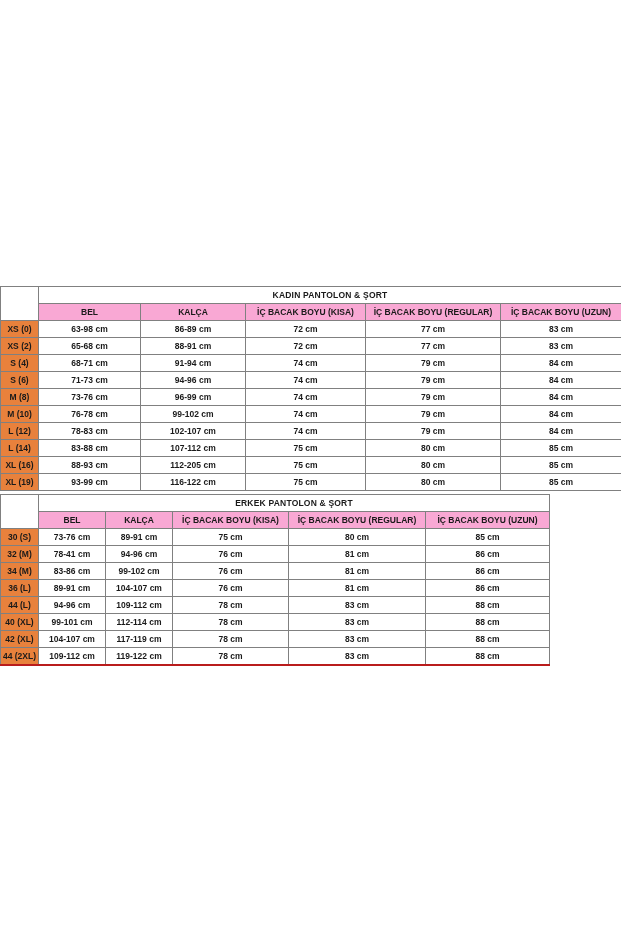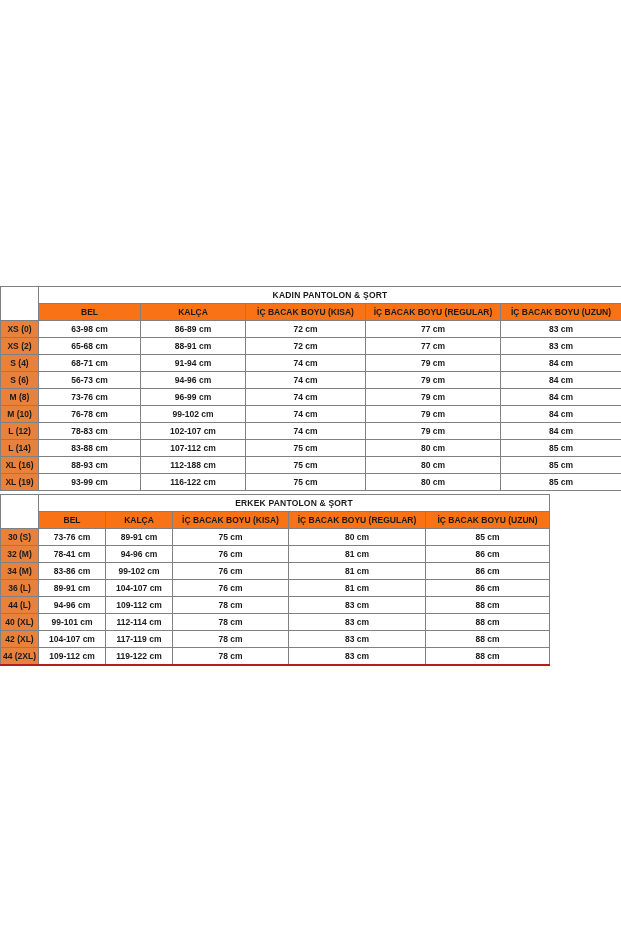--- a/index.html
+++ b/index.html
@@ -65,21 +65,21 @@
     border-top: 2px solid #1a1a1a;
     border-left: 1px solid #1a1a1a;
     border-right: 1px solid #1a1a1a;
     border-bottom: 1px solid #808080;
     font-size: 9px;
     letter-spacing: 0.2px;
   }
 
   
   .col-head {
-    background: #f97316;
+    background: #f9a8d4;
     color: #1a1a1a;
     font-size: 8.5px;
     border: 1px solid #808080;
   }
 
   
   .size-cell {
     background: #E8813C;
     color: #1a1a1a;
     font-size: 8.5px;
@@ -152,21 +152,21 @@
       <tr>
         <td class="size-cell">S (4)</td>
         <td class="value-cell">68-71 cm</td>
         <td class="value-cell">91-94 cm</td>
         <td class="value-cell">74 cm</td>
         <td class="value-cell">79 cm</td>
         <td class="value-cell">84 cm</td>
       </tr>
       <tr>
         <td class="size-cell">S (6)</td>
-        <td class="value-cell">56-73 cm</td>
+        <td class="value-cell">71-73 cm</td>
         <td class="value-cell">94-96 cm</td>
         <td class="value-cell">74 cm</td>
         <td class="value-cell">79 cm</td>
         <td class="value-cell">84 cm</td>
       </tr>
       <tr>
         <td class="size-cell">M (8)</td>
         <td class="value-cell">73-76 cm</td>
         <td class="value-cell">96-99 cm</td>
         <td class="value-cell">74 cm</td>
@@ -193,21 +193,21 @@
         <td class="size-cell">L (14)</td>
         <td class="value-cell">83-88 cm</td>
         <td class="value-cell">107-112 cm</td>
         <td class="value-cell">75 cm</td>
         <td class="value-cell">80 cm</td>
         <td class="value-cell">85 cm</td>
       </tr>
       <tr>
         <td class="size-cell">XL (16)</td>
         <td class="value-cell">88-93 cm</td>
-        <td class="value-cell">112-188 cm</td>
+        <td class="value-cell">112-205 cm</td>
         <td class="value-cell">75 cm</td>
         <td class="value-cell">80 cm</td>
         <td class="value-cell">85 cm</td>
       </tr>
       <tr>
         <td class="size-cell">XL (19)</td>
         <td class="value-cell">93-99 cm</td>
         <td class="value-cell">116-122 cm</td>
         <td class="value-cell">75 cm</td>
         <td class="value-cell">80 cm</td>

